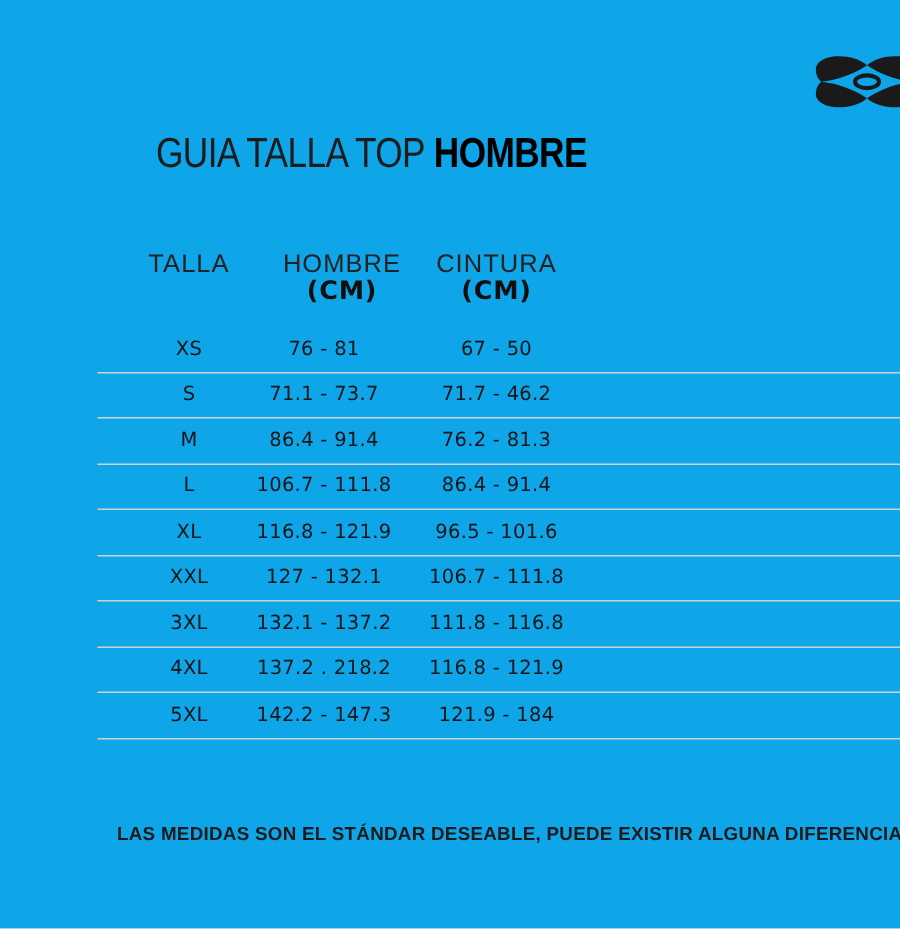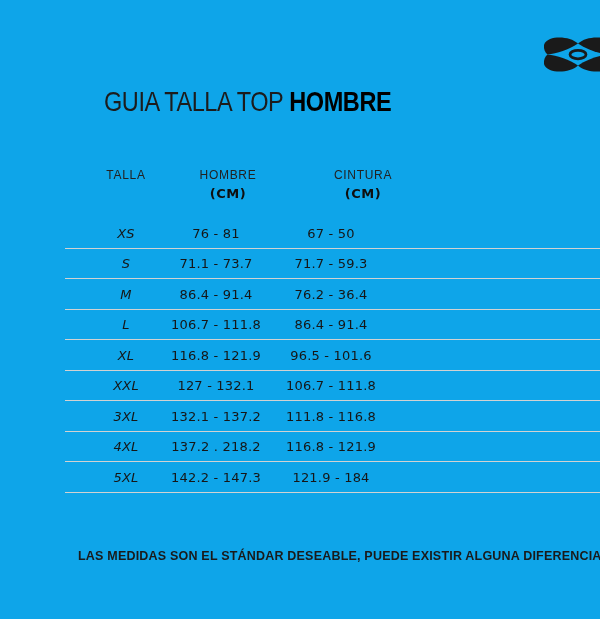--- a/index.html
+++ b/index.html
@@ -22,37 +22,37 @@
     font-size:28px;font-weight:400;letter-spacing:-0.5px;
     white-space:nowrap;color:#1c1c1c;
     transform:scaleX(0.84);transform-origin:left center;
   }
   .title .bold{font-weight:700;color:#000;margin-left:7px;}
   
   .thead{position:absolute;left:0;top:169px;width:100%;height:40px;}
   .th{position:absolute;transform:translateX(-50%);text-align:center;}
   .th-talla{left:126px;}
   .th-pecho{left:228px;}
-  .th-cintura{left:331px;margin-left:32px;}
+  .th-cintura{left:331px;}
   .th-label{
     font-family:"Liberation Sans",sans-serif;
-    font-size:12px;letter-spacing:0.7px;color:#222222;line-height:13px;
+    font-size:17px;letter-spacing:0.7px;color:#222222;line-height:13px;
   }
   .th-sub{
-    margin-top:4px;font-size:13px;font-weight:700;
+    margin-top:4px;font-size:17px;font-weight:700;
     letter-spacing:0.5px;color:#0f0f0f;line-height:16px;
   }
   
   .tbody{position:absolute;left:65px;right:0;top:218px;}
   .trow{position:relative;height:29.5px;border-bottom:1px solid #d2d2d2;}
   .cell{
     position:absolute;top:50%;transform:translate(-50%,-50%);
     white-space:nowrap;font-size:13px;color:#161616;letter-spacing:0.2px;
   }
-  .cell-talla{left:61px;font-style:italic;}
+  .cell-talla{left:61px;}
   .cell-pecho{left:151px;}
   .cell-cintura{left:266px;}
   
   .footer{
     position:absolute;left:78px;top:549px;
     font-family:"Liberation Sans",sans-serif;
     font-size:12.5px;font-weight:700;letter-spacing:0.2px;color:#1a1a1a;
     white-space:nowrap;
   }
 </style>
@@ -92,26 +92,26 @@
 
   <div class="tbody">
     <div class="trow">
       <div class="cell cell-talla">XS</div>
       <div class="cell cell-pecho">76 - 81</div>
       <div class="cell cell-cintura">67 - 50</div>
     </div>
     <div class="trow">
       <div class="cell cell-talla">S</div>
       <div class="cell cell-pecho">71.1 - 73.7</div>
-      <div class="cell cell-cintura">71.7 - 59.3</div>
+      <div class="cell cell-cintura">71.7 - 46.2</div>
     </div>
     <div class="trow">
       <div class="cell cell-talla">M</div>
       <div class="cell cell-pecho">86.4 - 91.4</div>
-      <div class="cell cell-cintura">76.2 - 36.4</div>
+      <div class="cell cell-cintura">76.2 - 81.3</div>
     </div>
     <div class="trow">
       <div class="cell cell-talla">L</div>
       <div class="cell cell-pecho">106.7 - 111.8</div>
       <div class="cell cell-cintura">86.4 - 91.4</div>
     </div>
     <div class="trow">
       <div class="cell cell-talla">XL</div>
       <div class="cell cell-pecho">116.8 - 121.9</div>
       <div class="cell cell-cintura">96.5 - 101.6</div>

